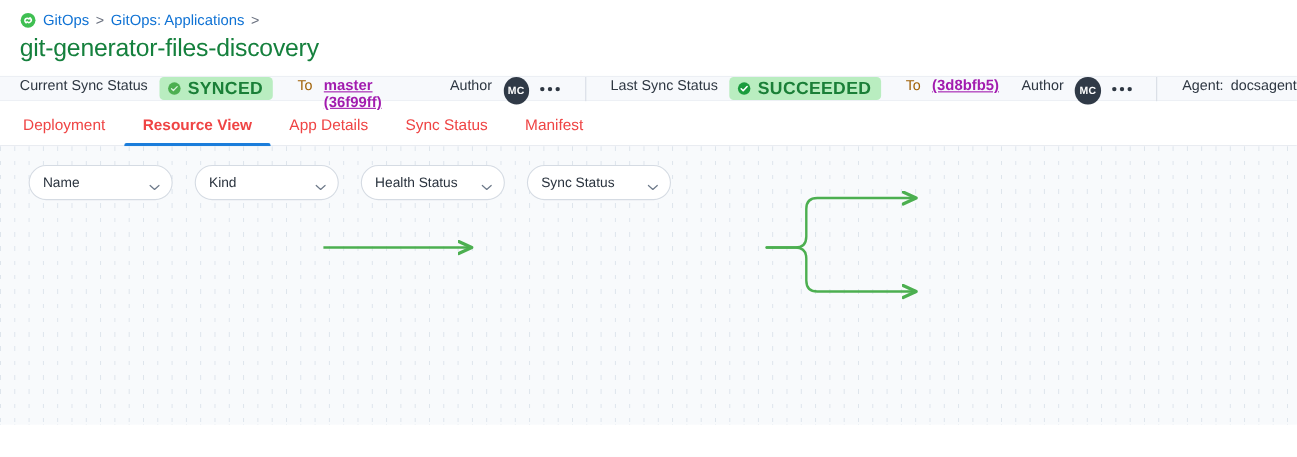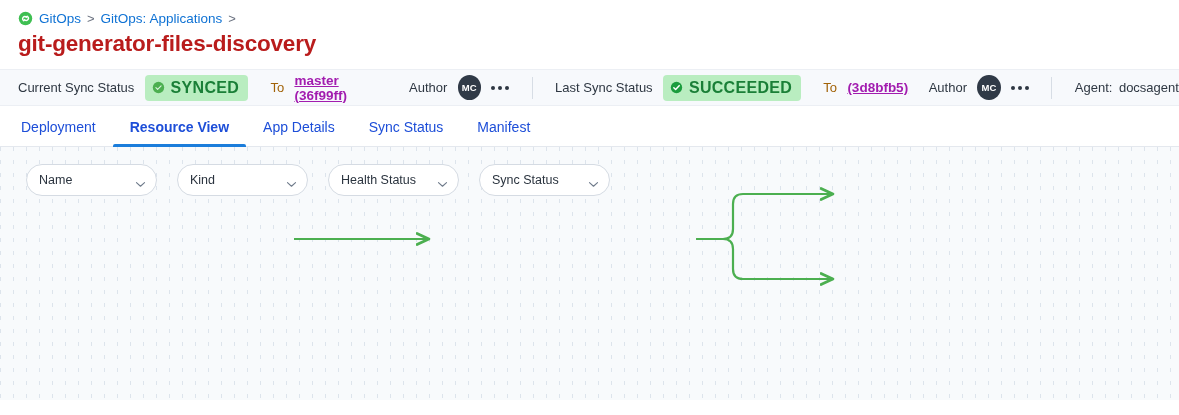--- a/index.html
+++ b/index.html
@@ -18,32 +18,32 @@
     padding: 10px 0 0 18px; height: 26px;
     font-size: 13.5px;
   }
   .bc-icon { width: 15px; height: 15px; display:block; }
   .bc-link { color: #0f72d4; text-decoration: none; font-size: 13.5px; }
   .bc-sep { color: #6b7280; font-size: 13px; }
 
   
   .page-title {
     padding: 5px 0 0 18px;
-    font-size: 22.5px; font-weight: bold; color: #b91c1c;
+    font-size: 22.5px; font-weight: normal; color: #15803d;
     letter-spacing: -0.2px;
   }
 
   
   .status-bar {
     margin-top: 12px;
-    height: 37px;
+    height: 23px;
     background: #f7f9fc;
     border-top: 1px solid #eceff4;
     border-bottom: 1px solid #eceff4;
-    display: flex; align-items: center;
+    display: flex; 
     padding-left: 18px;
     font-size: 13px; color: #303a47;
     gap: 0;
   }
   .st-label { color: #2e3742; font-size: 13px; white-space: nowrap; }
   .st-gap { width: 11px; }
   .badge {
     display: inline-flex; align-items: center; gap: 6px;
     background: #b9edc0; color: #1a7f37;
     border-radius: 4px; padding: 4px 9px 4px 7px;
@@ -65,21 +65,21 @@
 
   
   .tabs {
     display: flex; align-items: flex-end;
     height: 41px; padding-left: 18px;
     border-bottom: 1px solid #e4e8ee;
     background: #fff;
   }
   .tab {
     position: relative;
-    font-size: 14px; color: #1d4ed8;
+    font-size: 14px; color: #ef4444;
     padding: 0 17px 11px 17px;
     cursor: pointer; white-space: nowrap;
   }
   .tab:first-child { padding-left: 3px; }
   .tab.active { font-weight: bold; }
   .tab.active:after {
     content:""; position:absolute; left:0; right:0; bottom:-1px;
     height: 3px; background: #1b7ddb; border-radius: 2px 2px 0 0;
   }
   .tab.disabled { color: #a4adb8; }

